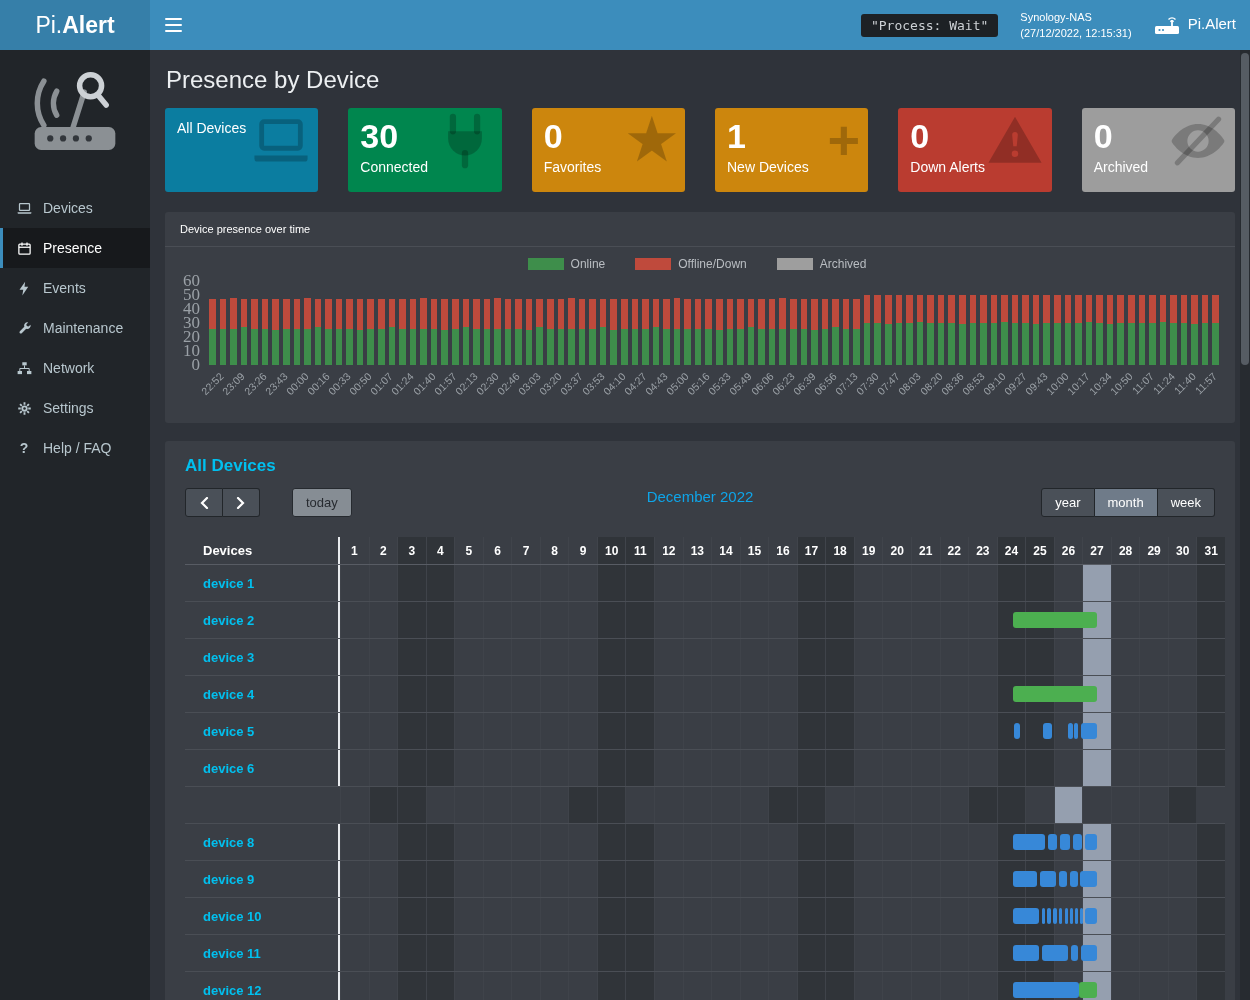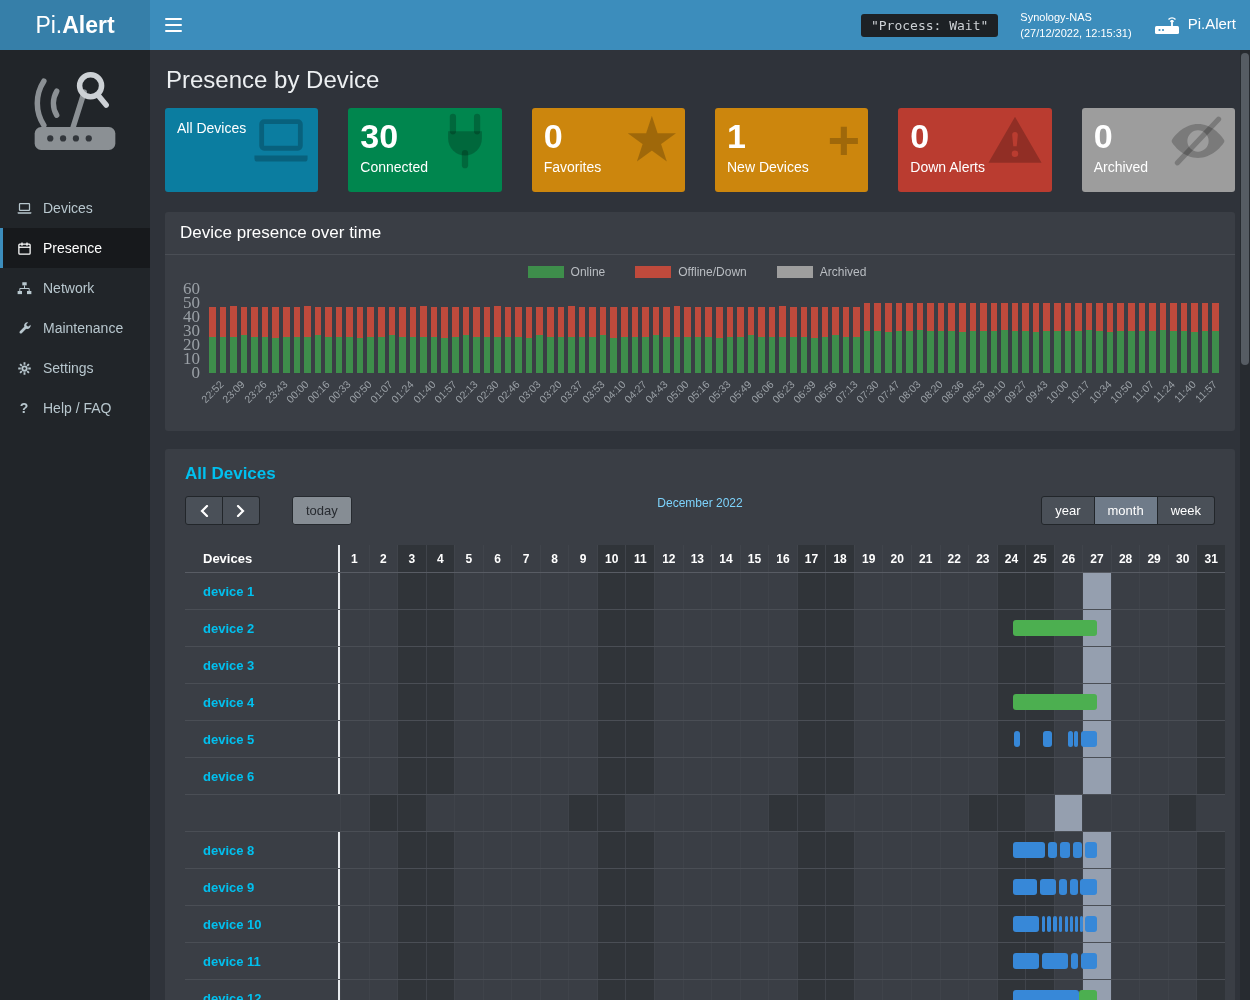--- a/index.html
+++ b/index.html
@@ -41,21 +41,21 @@
   .info-box { position:relative; flex:1; height:84px; border-radius:3px; padding:9px 12px;
     color:#fff; overflow:hidden; cursor:pointer; }
   .ib-number { font-size:34px; font-weight:bold; line-height:1.15; }
   .ib-label { font-size:14px; margin-top:3px; }
   .ib-icon { position:absolute; right:8px; top:4px; color:rgba(0,0,0,0.22); line-height:1; }
   .ib-icon svg { width:58px; height:58px; }
   .ib-icon .tglyph { font-size:56px; font-weight:bold; }
 
   
   .panel { background:#3a3e45; border-radius:3px; margin-bottom:18px; }
-  .panel-header { padding:11px 15px; border-bottom:1px solid #4a4e55; color:#fff; font-size:17px; }
+  .panel-header { padding:11px 15px; border-bottom:1px solid #4a4e55; color:#fff; font-size:11px; }
 
   
   .chart-wrap { padding:4px 14px 10px 8px; }
   .legend { display:flex; justify-content:center; gap:30px; padding:6px 0 10px; color:#b9bdc2; font-size:12px; }
   .lg-item { display:inline-flex; align-items:center; cursor:pointer; }
   .sw { width:36px; height:12px; display:inline-block; margin-right:7px; }
   .plot-row { display:flex; }
   .y-axis { width:34px; position:relative; height:84px; flex:none; }
   .y-axis span { position:absolute; right:7px; font-size:17px; color:#9aa0a6; transform:translateY(-50%);font-family:Liberation Serif, serif; }
   .bars { flex:1; height:84px; display:flex; align-items:flex-end; }
@@ -71,21 +71,21 @@
   .btn-group { display:flex; }
   .fc-btn { background:#4a5058; border:1px solid #22262a; color:#fff; padding:5px 13px;
     font-size:13px; height:29px; cursor:pointer; font-family:inherit; }
   .btn-group .fc-btn + .fc-btn { border-left:0; }
   .btn-group .fc-btn:first-child { border-radius:3px 0 0 3px; }
   .btn-group .fc-btn:last-child { border-radius:0 3px 3px 0; }
   .fc-btn.active { background:#6f7b89; }
   .fc-btn.today-btn { margin-left:32px; border-radius:3px; background:#9aa1a8; color:#23272c; opacity:.8; }
   .fc-btn svg { width:10px; height:12px; display:block; }
   .cal-view-title { position:absolute; left:50%; top:8px; transform:translateX(-50%);
-    font-size:12px; color:#7dd3fc; }
+    font-size:15px; color:#0ea5e9; }
   .view-group { margin-left:auto; }
 
   .cal-table { margin:0 10px 0 20px; }
   .cal-head, .cal-row { display:grid; grid-template-columns:155px repeat(31, 1fr); }
   .cal-head { height:28px; border-bottom:1px solid #585c64; }
   .ch-devices { display:flex; align-items:center; padding-left:18px; color:#fff;
     font-weight:bold; font-size:13px; border-right:2px solid #e8ebee; }
   .ch-day { display:flex; align-items:center; justify-content:center; color:#fff;
     font-weight:bold; font-size:12px; border-left:1px solid #40444b; }
   .ch-day:nth-child(2) { border-left:0; }
@@ -173,35 +173,43 @@
             <rect x="3" y="5" width="18" height="16" rx="1.5" fill="none" stroke="currentColor" stroke-width="2"></rect>
             <path d="M3 10h18" stroke="currentColor" stroke-width="2"></path>
             <path d="M8 2.5v5M16 2.5v5" stroke="currentColor" stroke-width="2"></path>
           </svg>
         </span>
         <span class="s-label">Presence</span>
       </div>
       <div class="side-item">
         <span class="s-icon">
           <svg viewBox="0 0 24 24">
+            <path d="M13 1 4 14h6l-1.5 9L18 9h-6l1-8z" fill="currentColor"></path>
+          </svg>
+        </span>
+        <span class="s-label">Events</span>
+      </div>
+      <div class="side-item">
+        <span class="s-icon">
+          <svg viewBox="0 0 24 24">
+            <path d="M21.7 6.1a5.2 5.2 0 0 1-7 6.2L7.6 19.4a2.1 2.1 0 0 1-3-3l7.1-7.1a5.2 5.2 0 0 1 6.2-7l-3 3 .7 2.8 2.8.7z" fill="currentColor"></path>
+          </svg>
+        </span>
+        <span class="s-label">Maintenance</span>
+      </div>
+      <div class="side-item">
+        <span class="s-icon">
+          <svg viewBox="0 0 24 24">
             <rect x="8.5" y="2" width="7" height="5" fill="currentColor"></rect>
             <rect x="1" y="16" width="7" height="5" fill="currentColor"></rect>
             <rect x="16" y="16" width="7" height="5" fill="currentColor"></rect>
             <path d="M12 7v5M4.5 16v-4h15v4" stroke="currentColor" stroke-width="1.6" fill="none"></path>
           </svg>
         </span>
         <span class="s-label">Network</span>
-      </div>
-      <div class="side-item">
-        <span class="s-icon">
-          <svg viewBox="0 0 24 24">
-            <path d="M21.7 6.1a5.2 5.2 0 0 1-7 6.2L7.6 19.4a2.1 2.1 0 0 1-3-3l7.1-7.1a5.2 5.2 0 0 1 6.2-7l-3 3 .7 2.8 2.8.7z" fill="currentColor"></path>
-          </svg>
-        </span>
-        <span class="s-label">Maintenance</span>
       </div>
       <div class="side-item">
         <span class="s-icon">
           <svg viewBox="0 0 24 24">
             <g fill="currentColor">
               <circle cx="12" cy="12" r="5"></circle>
             </g>
             <g stroke="currentColor" stroke-width="3">
               <path d="M12 2v4M12 18v4M2 12h4M18 12h4M4.9 4.9l2.8 2.8M16.3 16.3l2.8 2.8M19.1 4.9l-2.8 2.8M7.7 16.3l-2.8 2.8"></path>
             </g>

